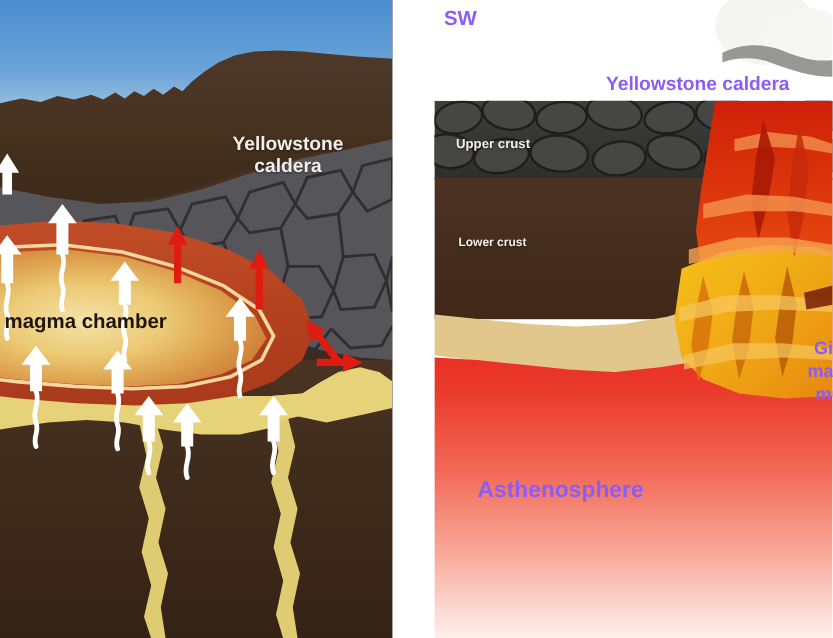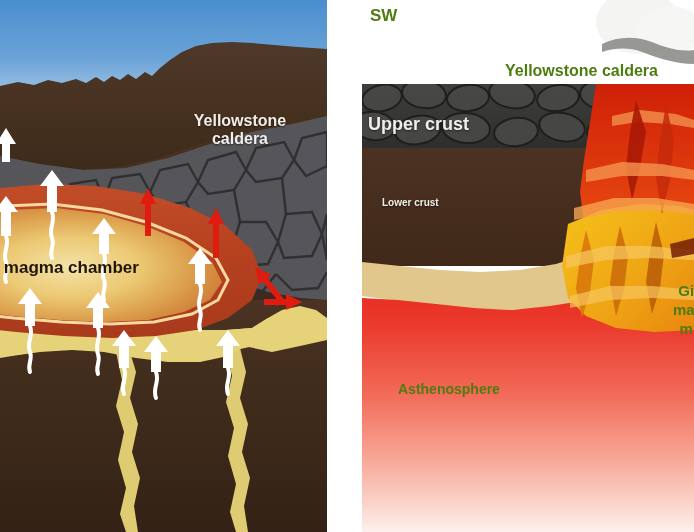--- a/index.html
+++ b/index.html
@@ -9,33 +9,33 @@
 
   
   .panel-left{position:absolute;left:0;top:0;width:327px;height:532px;overflow:hidden;background:#3b2a20;}
   .sky{position:absolute;left:0;top:0;width:327px;height:130px;
        background:linear-gradient(to bottom,#4a8ece 0%,#6ba3d8 45%,#a8c9e4 78%,#dce9f2 95%,#e8eff5 100%);}
   
   .ground{position:absolute;left:0;top:0;width:327px;height:532px;}
 
   .lbl{position:absolute;font-weight:bold;line-height:1.15;white-space:nowrap;}
   .lbl-white{color:#f2eee9;text-shadow:0 1px 2px rgba(0,0,0,.55);}
-  .lbl-dark{color:#4d7c0f;}
+  .lbl-dark{color:#8b5cf6;}
 
   #l-caldera{left:165px;top:112px;font-size:16px;text-align:center;white-space:normal;width:150px;}
   #l-magma{left:-16px;top:258px;font-size:17px;color:#201509;}
 
   
   .panel-right{position:absolute;left:340px;top:0;width:354px;height:532px;background:#ffffff;overflow:hidden;}
 
   #r-sw{left:370px;top:6px;font-size:17px;}
   #r-caldera{left:505px;top:62px;font-size:16px;}
-  #r-upper{left:368px;top:114px;font-size:18px;text-align:right;}
+  #r-upper{left:380px;top:114px;font-size:11px;text-align:right;}
   #r-lower{left:382px;top:197px;font-size:10px;}
-  #r-asth{left:398px;top:381px;font-size:14px;}
+  #r-asth{left:398px;top:398px;font-size:19px;}
   #r-mush{left:655px;top:282px;font-size:15px;text-align:center;line-height:1.25;white-space:normal;width:80px;}
 
   svg{display:block;}
 </style>
 </head>
 <body>
 
 <div class="stage">
 
   <div class="panel-left">

